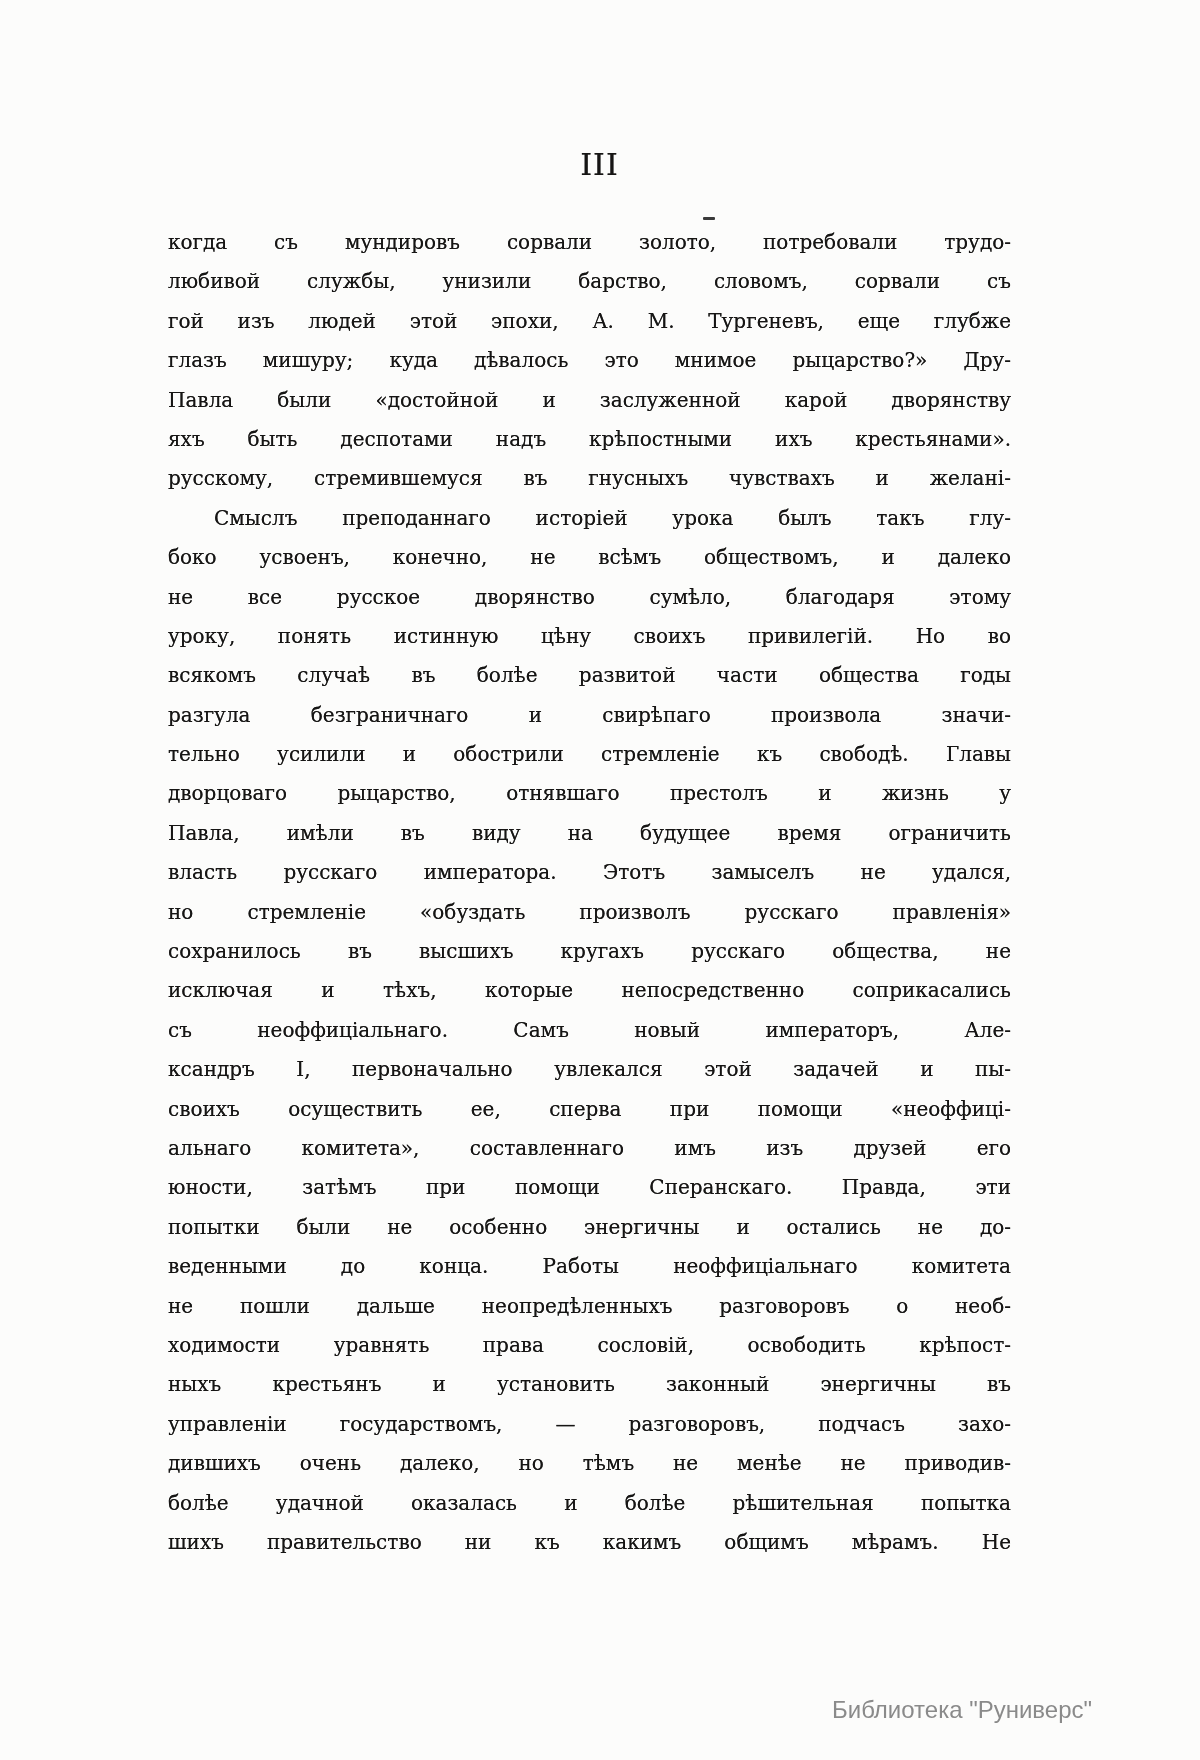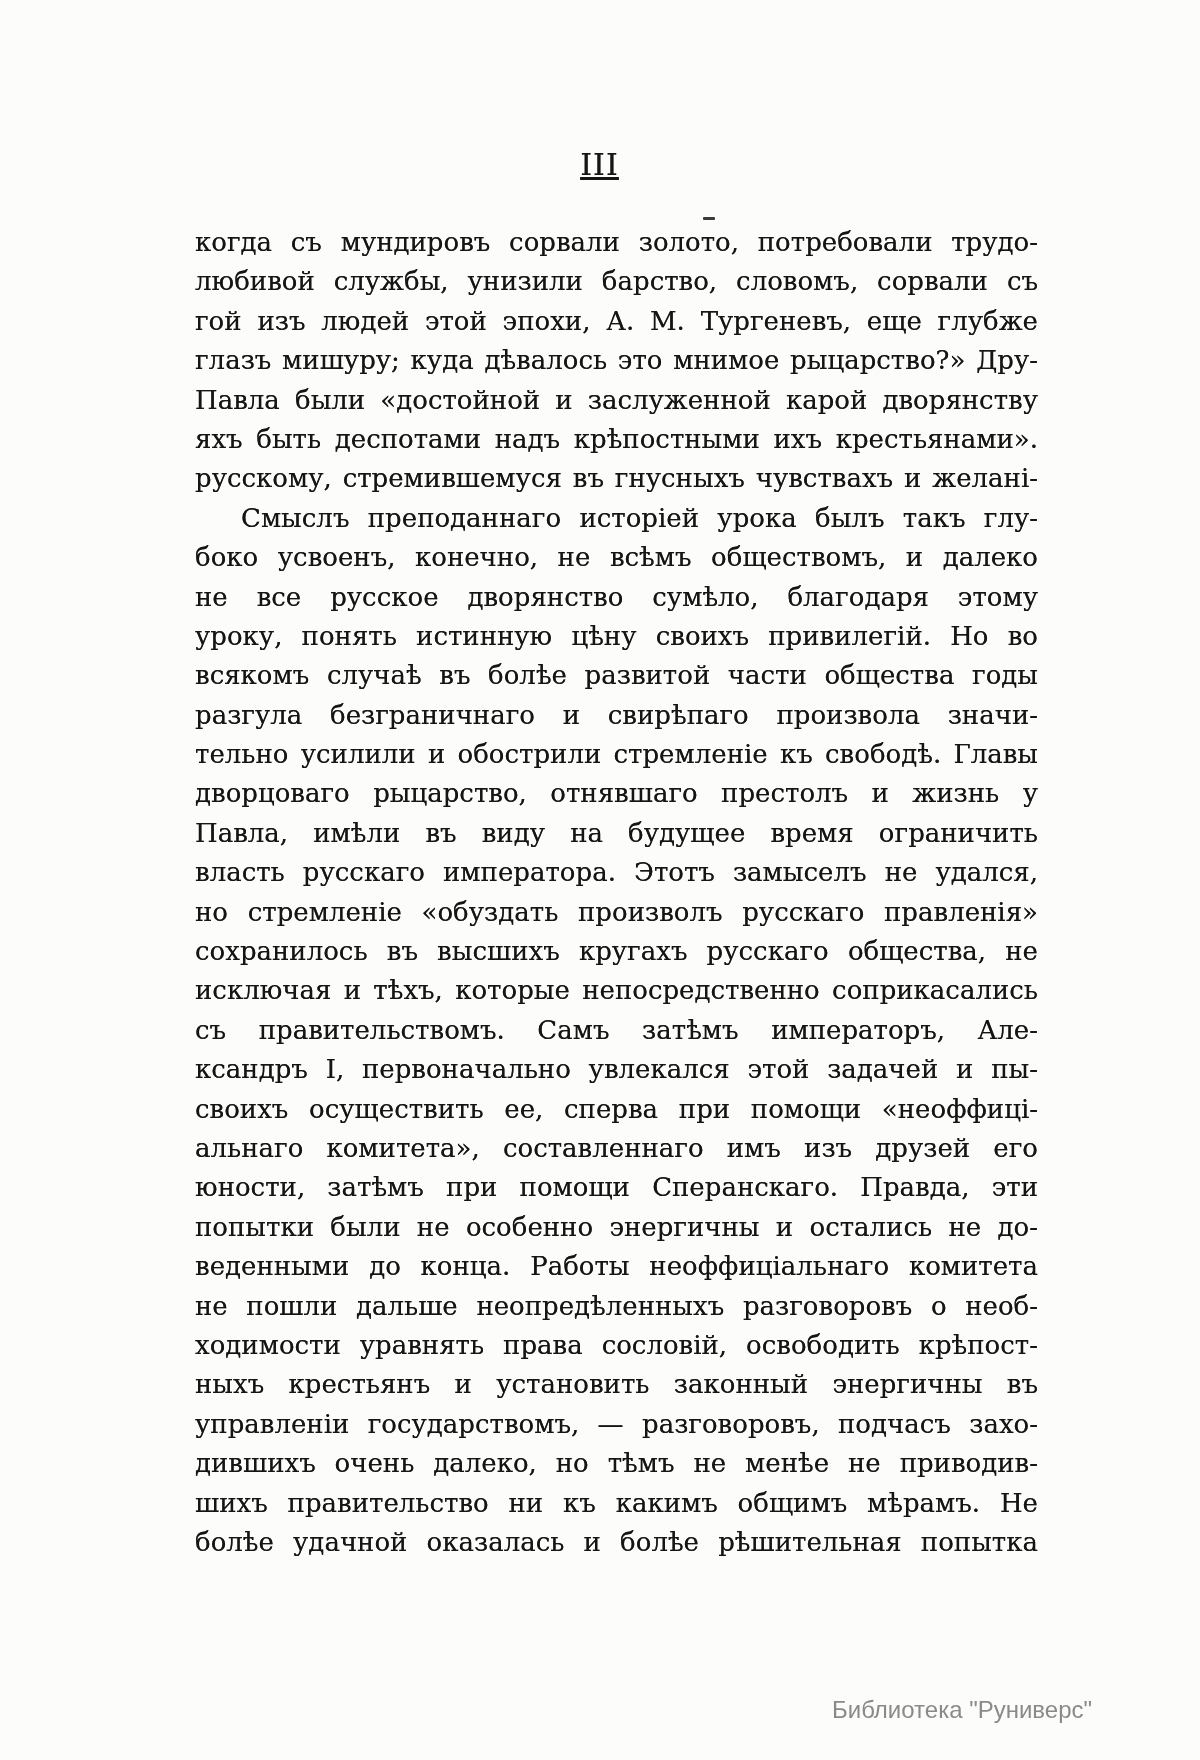--- a/index.html
+++ b/index.html
@@ -21,37 +21,36 @@
   .page-number {
     position: absolute;
     top: 150px;
     left: 178px;
     width: 843px;
     text-align: center;
     font-size: 30px;
     line-height: 30px;
     letter-spacing: 1px;
     text-shadow: 0 0 0.6px rgba(0,0,0,0.75);
-    text-decoration: underline;
   }
   .artifact-dot {
     position: absolute;
     left: 703px;
     top: 217px;
     width: 12px;
     height: 3px;
     background: #3a3a3a;
     border-radius: 1px;
   }
   .text-block {
     position: absolute;
     top: 223px;
-    left: 195px;
+    left: 168px;
     width: 843px;
-    font-size: 26px;
+    font-size: 20px;
     line-height: 39.4px;
     text-shadow: 0 0 0.6px rgba(0,0,0,0.7);
   }
   .para { margin: 0; }
   .para.indent .line:first-child { text-indent: 46px; }
   .line {
     text-align: justify;
     text-align-last: justify;
     height: 39.4px;
     overflow: hidden;
@@ -91,31 +90,31 @@
         <div class="line">уроку, понять истинную цѣну своихъ привилегій. Но во</div>
         <div class="line">всякомъ случаѣ въ болѣе развитой части общества годы</div>
         <div class="line">разгула безграничнаго и свирѣпаго произвола значи-</div>
         <div class="line">тельно усилили и обострили стремленіе къ свободѣ. Главы</div>
         <div class="line">дворцоваго рыцарство, отнявшаго престолъ и жизнь у</div>
         <div class="line">Павла, имѣли въ виду на будущее время ограничить</div>
         <div class="line">власть русскаго императора. Этотъ замыселъ не удался,</div>
         <div class="line">но стремленіе «обуздать произволъ русскаго правленія»</div>
         <div class="line">сохранилось въ высшихъ кругахъ русскаго общества, не</div>
         <div class="line">исключая и тѣхъ, которые непосредственно соприкасались</div>
-        <div class="line">съ правительствомъ. Самъ затѣмъ императоръ, Але-</div>
+        <div class="line">съ неоффиціальнаго. Самъ новый императоръ, Але-</div>
         <div class="line">ксандръ I, первоначально увлекался этой задачей и пы-</div>
         <div class="line">своихъ осуществить ее, сперва при помощи «неоффиці-</div>
         <div class="line">альнаго комитета», составленнаго имъ изъ друзей его</div>
         <div class="line">юности, затѣмъ при помощи Сперанскаго. Правда, эти</div>
         <div class="line">попытки были не особенно энергичны и остались не до-</div>
         <div class="line">веденными до конца. Работы неоффиціальнаго комитета</div>
         <div class="line">не пошли дальше неопредѣленныхъ разговоровъ о необ-</div>
         <div class="line">ходимости уравнять права сословій, освободить крѣпост-</div>
         <div class="line">ныхъ крестьянъ и установить законный энергичны въ</div>
         <div class="line">управленіи государствомъ, — разговоровъ, подчасъ захо-</div>
         <div class="line">дившихъ очень далеко, но тѣмъ не менѣе не приводив-</div>
+        <div class="line">болѣе удачной оказалась и болѣе рѣшительная попытка</div>
         <div class="line">шихъ правительство ни къ какимъ общимъ мѣрамъ. Не</div>
-        <div class="line">болѣе удачной оказалась и болѣе рѣшительная попытка</div>
       </div>
     </div>
 
   <div class="watermark">Библиотека "Руниверс"</div>
 </div>
 
 </body></html>

